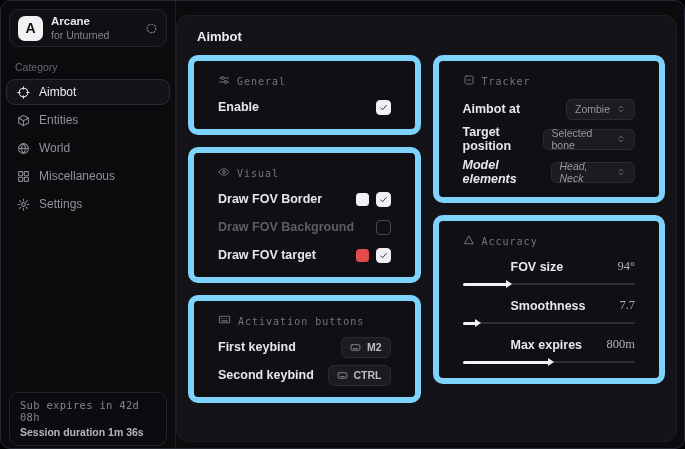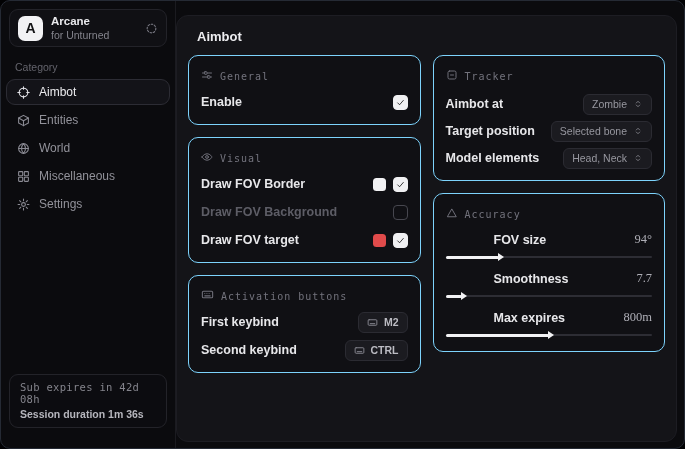--- a/index.html
+++ b/index.html
@@ -16,31 +16,31 @@
   .app-title{font-size:11.5px;font-weight:700;color:#e9e9ec;}
   .app-subtitle{font-size:10.5px;color:#84848c;}
   .logo-action{color:#7a7a84;display:flex;cursor:pointer;}
   .cat-label{margin:14px 14px 6px;font-size:10.5px;color:#64646c;}
   .nav{padding:0 5px;}
   .nav-item{display:flex;align-items:center;gap:9px;margin:2px 0;padding:5px 10px;border-radius:9px;
     font-size:12px;color:#92929a;border:1px solid transparent;cursor:pointer;}
   .nav-item .nicon{display:flex;color:#8a8a93;}
   .nav-item.active{color:#ebebee;background:#131318;border-color:#2c2c34;}
   .nav-item.active .nicon{color:#e3e3e8;}
-  .sub-card{position:absolute;left:8px;right:8px;bottom:20px;border:1px solid #232329;border-radius:9px;
+  .sub-card{position:absolute;left:8px;right:8px;bottom:2px;border:1px solid #232329;border-radius:9px;
     padding:6px 10px 7px;box-sizing:border-box;background:#0c0c10;}
   .sub-line1{font-family:"DejaVu Sans Mono",monospace;font-size:10.5px;color:#84848c;letter-spacing:.3px;}
   .sub-line2{font-size:10.5px;color:#b6b6bd;font-weight:600;margin-top:3px;}
   
   .main{position:absolute;left:175px;top:14px;right:7px;bottom:6px;background:#141418;
     border:1px solid #1d1d23;border-radius:12px;box-sizing:border-box;}
   .page-title{font-size:13px;font-weight:700;color:#ededf0;padding:13px 20px 11px;}
   .columns{display:flex;gap:12px;padding:0 11px;}
   .col{width:236px;display:flex;flex-direction:column;gap:12px;box-sizing:border-box;}
-  .card{background:#101014;border:1px solid #7dd3fc;border-radius:10px;padding:11px 12px;box-sizing:border-box;}
+  .card{background:#101014;border:6px solid #7dd3fc;border-radius:10px;padding:11px 24px;box-sizing:border-box;}
   .card-head{display:flex;align-items:center;gap:7px;color:#6f6f79;margin-bottom:4px;}
   .card-title{font-family:"DejaVu Sans Mono",monospace;font-size:10px;letter-spacing:1px;color:#73737d;}
   .row{display:flex;align-items:center;justify-content:space-between;min-height:22px;margin-top:6px;}
   .row-label{font-size:12.5px;font-weight:600;color:#5d5d66;}
   .row.on .row-label{color:#e7e7ea;}
   .row-right{display:flex;align-items:center;gap:7px;}
   
   .checkbox{width:15px;height:15px;border-radius:4px;border:1.5px solid #47474f;box-sizing:border-box;
     display:flex;align-items:center;justify-content:center;cursor:pointer;background:transparent;}
   .checkbox.checked{background:#f0f0f2;border-color:#f0f0f2;}
@@ -285,21 +285,21 @@
             <span class="pill">
               <span class="pill-text">Selected bone</span>
               <span class="picon">
                 <svg width="10" height="10" viewBox="0 0 24 24">
                     <polyline points="8 9.5 12 5.5 16 9.5"></polyline>
                     <polyline points="8 14.5 12 18.5 16 14.5"></polyline>
                   </svg>
               </span>
             </span>
           </div>
-          <div class="row on" style="margin-top:5px;">
+          <div class="row on" style="margin-top:5px;font-style:italic;">
             <span class="row-label">Model elements</span>
             <span class="pill">
               <span class="pill-text">Head, Neck</span>
               <span class="picon">
                 <svg width="10" height="10" viewBox="0 0 24 24">
                     <polyline points="8 9.5 12 5.5 16 9.5"></polyline>
                     <polyline points="8 14.5 12 18.5 16 14.5"></polyline>
                   </svg>
               </span>
             </span>

